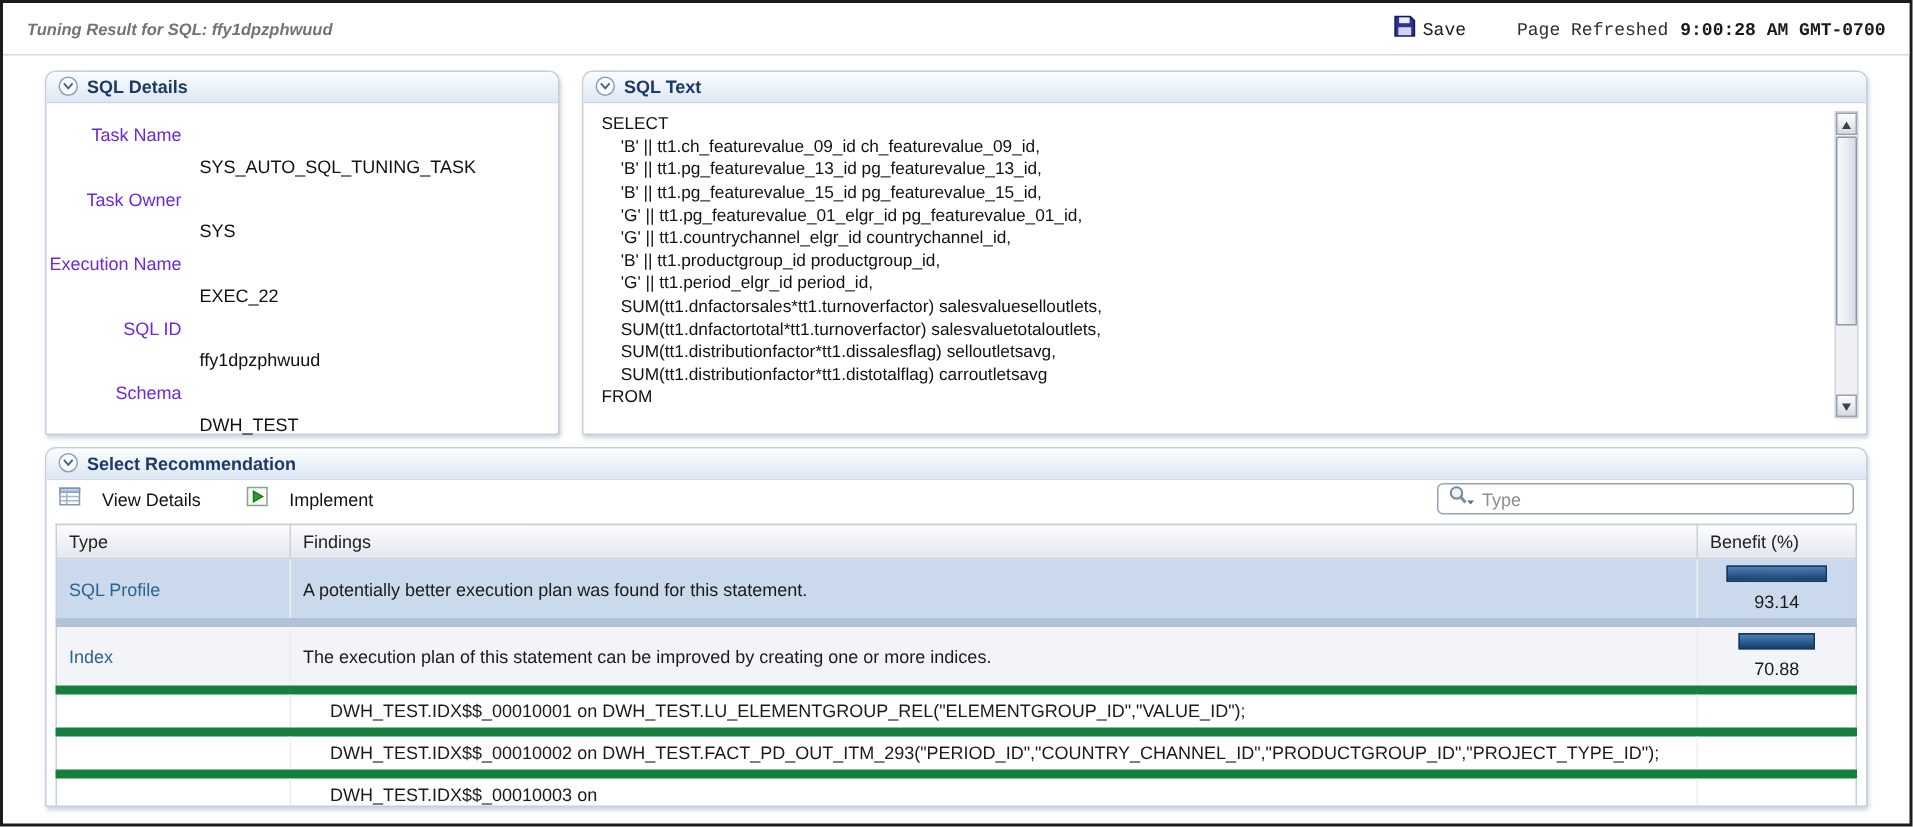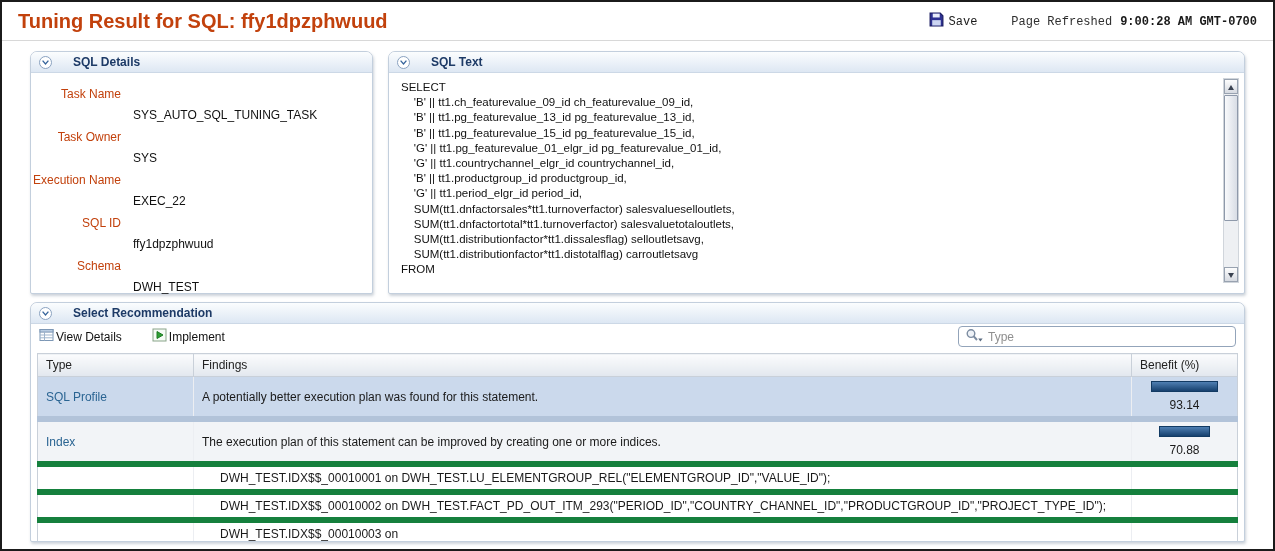--- a/index.html
+++ b/index.html
@@ -12,53 +12,53 @@
     color: #1a1a1a;
   }
 
   
   .page-header {
     display: flex; align-items: center; justify-content: space-between;
     padding: 8px 16px 7px 16px;
     border-bottom: 1px solid #d8d8d8;
     background: #fff;
   }
-  .page-title { font-size: 20px; font-weight: bold; color: #c2410c; }
+  .page-title { font-size: 11px; font-weight: bold; color: #737373; font-style: italic; }
   .header-right { display: flex; align-items: center; font-size: 12px; font-family: Liberation Mono, monospace; }
   .save-btn { display: flex; align-items: center; gap: 5px; cursor: pointer; }
   .refreshed-label { margin-left: 34px; color: #2f2f2f; }
   .refreshed-time { font-weight: bold; margin-left: 8px; }
 
   
   .panels { display: flex; gap: 15px; padding: 10px 28px 0 28px; }
   .panel {
     border: 1px solid #c3cfdd;
     border-radius: 7px 7px 2px 2px;
     background: #fff;
     box-shadow: 1px 2px 3px rgba(110,125,145,.35);
   }
   .panel-header {
-    display: flex; align-items: flex-end; gap: 21px;
+    display: flex; align-items: flex-start; gap: 6px;
     padding: 3px 8px; height: 21px;
     background: linear-gradient(#fbfdfe, #dde7f3);
     border-bottom: 1px solid #ccd8e6;
     border-radius: 6px 6px 0 0;
   }
   .panel-title { font-size: 12px; font-weight: bold; color: #1d3a66; }
   .disclosure {
     width: 13px; height: 13px; border-radius: 50%;
     border: 1px solid #8aa2c0; background: #fff;
     display: inline-flex; align-items: center; justify-content: center;
     cursor: pointer; flex: none;
   }
 
   .sql-details-panel { width: 343px; height: 243px; }
   .details-body { padding: 14px 10px 10px 0; }
   .field-row { display: flex; margin-bottom: 8px; font-size: 12px; line-height: 14px; }
-  .field-label { width: 102px; text-align: right; color: #c2410c; padding-right: 12px; flex: none; }
+  .field-label { width: 102px; text-align: right; color: #6d28d9; padding-right: 12px; flex: none; }
   .field-value { color: #111; margin-top: 21px; }
 
   .sql-text-panel { flex: 1; height: 243px; }
   .sqltext-body { position: relative; height: 215px; padding: 7px 30px 6px 12px; overflow: hidden; }
   .sql-pre {
     font-family: "Liberation Sans", sans-serif;
     font-size: 11.5px; line-height: 15.2px;
     white-space: pre; color: #111;
   }
 
@@ -73,21 +73,21 @@
   .sb-up .sb-arrow { border-bottom: 5px solid #3a4250; }
   .sb-down .sb-arrow { border-top: 5px solid #3a4250; }
   .sb-thumb { position: absolute; left: 0; top: 16px; width: 14px; height: 62%;
     background: linear-gradient(90deg, #f9fafc, #d8dde5); border: 1px solid #8e99aa; border-radius: 1px; cursor: grab; }
 
   
   .rec-panel { margin: 8px 28px 0 28px; height: 240px; overflow: hidden; }
   .rec-body { padding: 2px 6px 0 6px; }
   .rec-note { font-size: 12px; margin: 10px 0 8px 2px; color: #1a1a1a; }
   .toolbar { display: flex; align-items: center; margin: 0 2px 6px 2px; }
-  .tool-btn { display: flex; align-items: center; gap: 2px; font-size: 12px; color: #111;
+  .tool-btn { display: flex; align-items: center; gap: 14px; font-size: 12px; color: #111;
     margin-right: 30px; cursor: pointer; }
   .search-box { margin-left: auto; display: flex; align-items: center; gap: 4px;
     width: 278px; height: 21px; border: 1px solid #93a4ba; border-radius: 4px;
     background: #fff; padding: 0 6px; }
   .search-box input { border: none; outline: none; flex: 1; font-size: 12px;
     font-family: "Liberation Sans", sans-serif; color: #444; background: transparent; }
   .search-box input::placeholder { color: #8f8f8f; }
 
   table.rec-table { width: 100%; border-collapse: collapse; font-size: 12px; border: 1px solid #c9d0d9; }
   .rec-table th {

